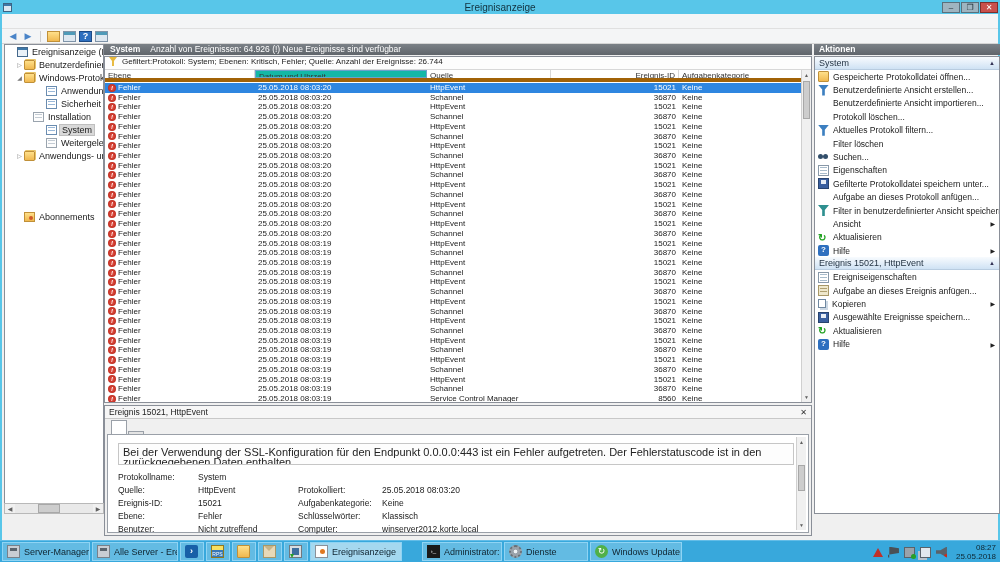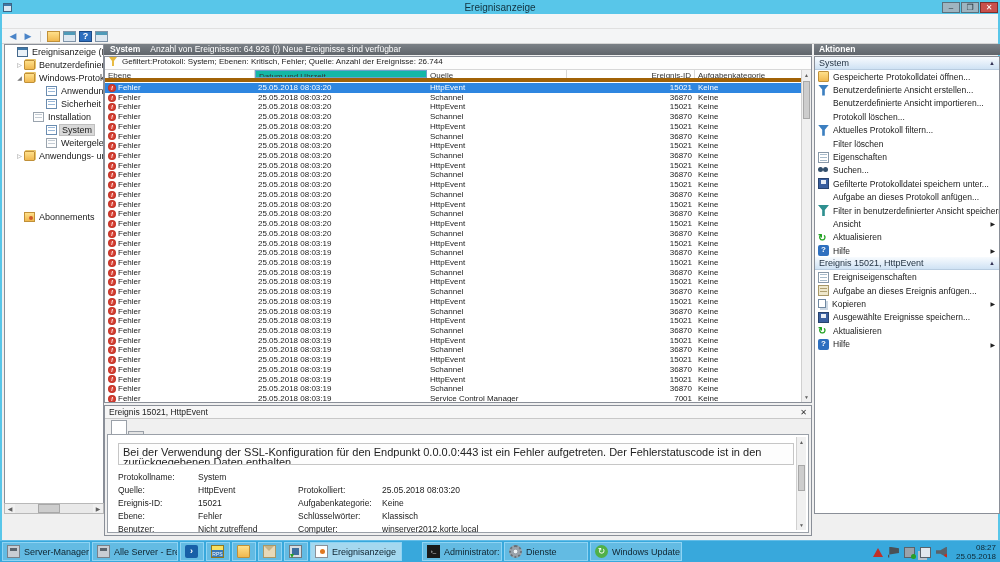--- a/index.html
+++ b/index.html
@@ -53,21 +53,21 @@
   .syshdr { position:absolute; top:44px; left:102px; width:708px; height:11px; background:linear-gradient(#7b8187,#60656b); color:#fff; font-size:8.5px; line-height:11px; display:flex; }
   .syshdr .nm { font-weight:bold; padding:0 10px 0 6px; }
   .actnhdr { position:absolute; top:44px; left:812px; width:186px; height:11px; background:linear-gradient(#7b8187,#60656b); color:#fff; font-size:8.5px; font-weight:bold; line-height:11px; padding-left:5px; }
 
   .events { position:absolute; top:56px; left:102px; width:708px; height:347px; background:#fff; border:1px solid #8a8f98; }
   .filterrow { height:13px; border-bottom:1px solid #d8d8d8; background:#fdfdfd; display:flex; font-size:8px; color:#222; }
   .ic-funnel { width:8px; height:9px; margin:0 5px 0 4px; background:#e8b93c; clip-path:polygon(0 0,100% 0,62% 45%,62% 100%,38% 100%,38% 45%); flex:none; }
   .thead { height:12px; display:flex; font-size:8px; color:#333; border-bottom:4px solid #a16207; background:#fff; }
   .th { border-right:1px solid #d8d8d8; padding:0 3px; line-height:12px; white-space:nowrap; overflow:hidden; }
   .th.sorted { background:#14b8a6; border:1px solid #6aa2cc; }
-  .c0{width:150px;} .c1{width:172px;} .c2{width:140px;} .c3{width:128px; text-align:right;} .c4{flex:1;}
+  .c0{width:150px;} .c1{width:172px;} .c2{width:124px;} .c3{width:128px; text-align:right;} .c4{flex:1;}
   .rows { position:absolute; top:26px; left:0; right:10px; bottom:0; overflow:hidden; }
   .trow { height:9.72px; display:flex; font-size:8px; line-height:9.7px; color:#1a1a1a; white-space:nowrap; }
   .trow > span { overflow:hidden; padding:0 3px; flex:none; }
   .trow .lvl { display:flex; align-items:center; gap:2px; }
   .trow.selected { background:#2e86e0; color:#fff; }
   .ic-err { width:8px; height:8px; flex:none; border-radius:50%; background:radial-gradient(#e8574a,#b01c10); color:#fff; font-size:6px; font-weight:bold; line-height:8px; text-align:center; display:inline-block; }
   .ic-err::before { content:"!"; }
   .vscroll { position:absolute; top:13px; right:0; bottom:0; width:10px; background:#f0f0f0; border-left:1px solid #d0d0d0; }
   .vs-up,.vs-dn { position:absolute; left:0; right:0; height:10px; font-size:5px; color:#606060; text-align:center; line-height:10px; }
   .vs-dn { bottom:0; }
@@ -579,21 +579,21 @@
         <span class="c3">36870</span>
         <span class="c4">Keine</span>
       </div>
         <div class="trow">
         <span class="c0 lvl">
             <i class="ic-err"></i>
             <span>Fehler</span>
           </span>
         <span class="c1">25.05.2018 08:03:19</span>
         <span class="c2">Service Control Manager</span>
-        <span class="c3">7001</span>
+        <span class="c3">8560</span>
         <span class="c4">Keine</span>
       </div>
       </div>
     <div class="vscroll">
       <span class="vs-up">▲</span>
       <span class="vs-thumb"></span>
       <span class="vs-dn">▼</span>
     </div>
   </div>
 
@@ -682,27 +682,27 @@
         <span class="ic ic-filter"></span>
         <span>Aktuelles Protokoll filtern...</span>
         <span class="arr"></span>
       </div>
         <div class="a-item">
         <span class="ic"></span>
         <span>Filter löschen</span>
         <span class="arr"></span>
       </div>
         <div class="a-item">
+        <span class="ic ic-find"></span>
+        <span>Suchen...</span>
+        <span class="arr"></span>
+      </div>
+        <div class="a-item">
         <span class="ic ic-props"></span>
         <span>Eigenschaften</span>
-        <span class="arr"></span>
-      </div>
-        <div class="a-item">
-        <span class="ic ic-find"></span>
-        <span>Suchen...</span>
         <span class="arr"></span>
       </div>
         <div class="a-item">
         <span class="ic ic-save"></span>
         <span>Gefilterte Protokolldatei speichern unter...</span>
         <span class="arr"></span>
       </div>
         <div class="a-item">
         <span class="ic"></span>
         <span>Aufgabe an dieses Protokoll anfügen...</span>

